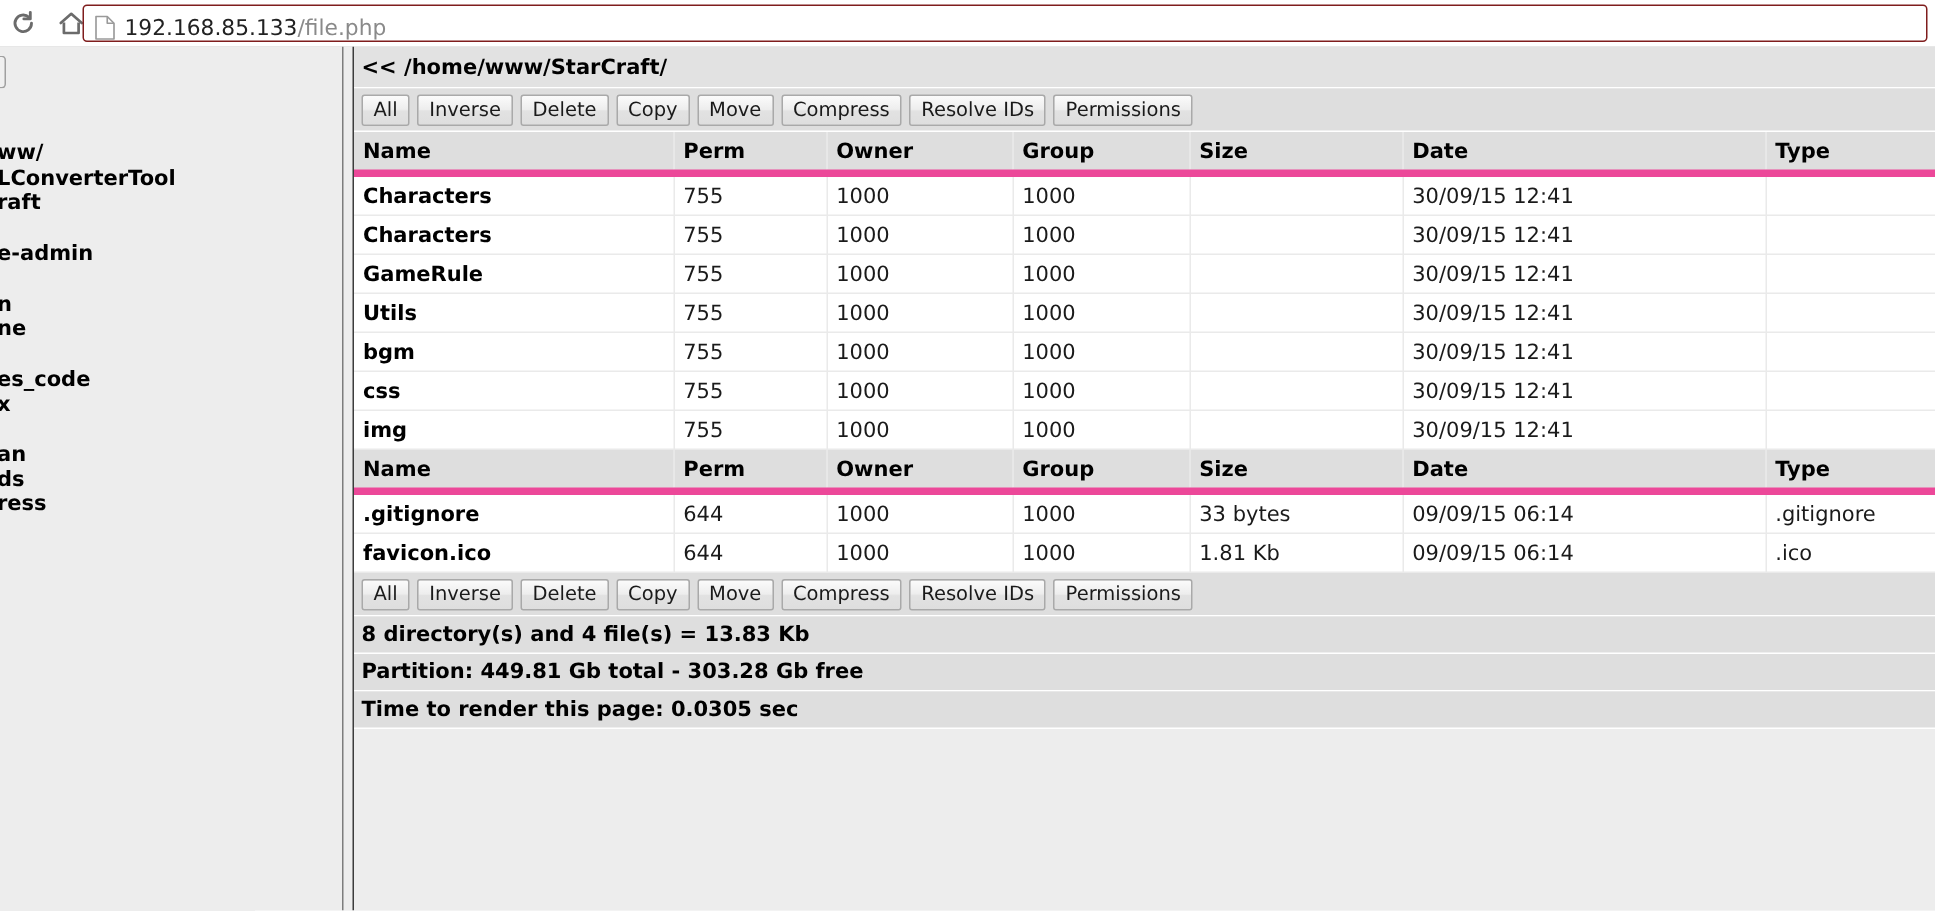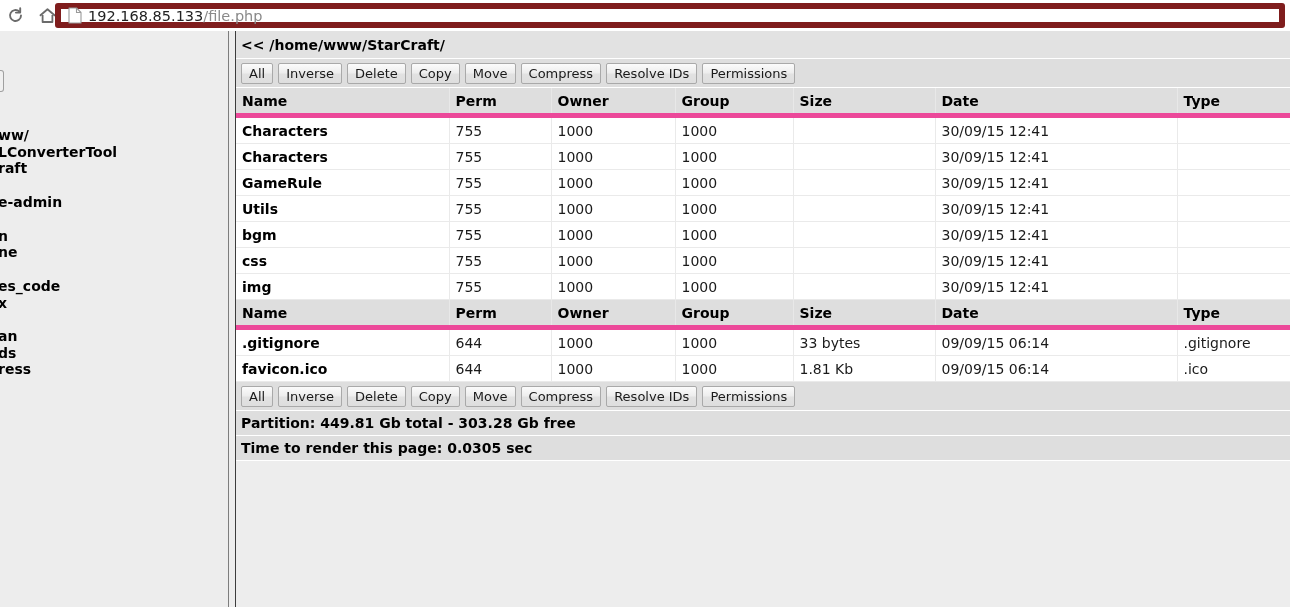--- a/index.html
+++ b/index.html
@@ -34,25 +34,25 @@
   }
   .chrome-btn svg { display: block; }
 
   #url-bar {
     position: absolute;
     left: 55px;
     top: 3px;
     width: 1230px;
     height: 25px;
     box-sizing: border-box;
-    border: 6px solid #7f1d1d;
+    border: 1px solid #7f1d1d;
     border-radius: 3px;
     background: #ffffff;
     display: flex;
-    align-items: center;
+    align-items: flex-end;
     padding-left: 7px;
   }
   #page-doc-icon { flex: none; margin-right: 6px; display:block; }
   #url-text {
     font-family: "DejaVu Sans", sans-serif;
     font-size: 14.5px;
     color: #8a8a8a;
     white-space: nowrap;
   }
   #url-text b { color: #222222; font-weight: normal; }
@@ -68,21 +68,20 @@
   }
 
   
   #left-pane {
     position: absolute;
     left: 0; top: 0;
     width: 228px;
     height: 452px;
     background: #ededed;
     overflow: hidden;
-    margin-top: 33px;
   }
   #left-stub-button {
     position: absolute;
     left: -10px;
     top: 6px;
     width: 14px;
     height: 22px;
     box-sizing: border-box;
     border: 1px solid #a0a0a0;
     border-left: none;
@@ -443,18 +442,19 @@
       <span class="btn">All</span>
       <span class="btn">Inverse</span>
       <span class="btn">Delete</span>
       <span class="btn">Copy</span>
       <span class="btn">Move</span>
       <span class="btn">Compress</span>
       <span class="btn">Resolve IDs</span>
       <span class="btn">Permissions</span>
     </div>
 
+    <div class="status-line">8 directory(s) and 4 file(s) = 13.83 Kb</div>
     <div class="status-line">Partition: 449.81 Gb total - 303.28 Gb free</div>
     <div class="status-line">Time to render this page: 0.0305 sec</div>
 
     <div id="fm-tail"></div>
   </div>
 </div>
 
 </body></html>

